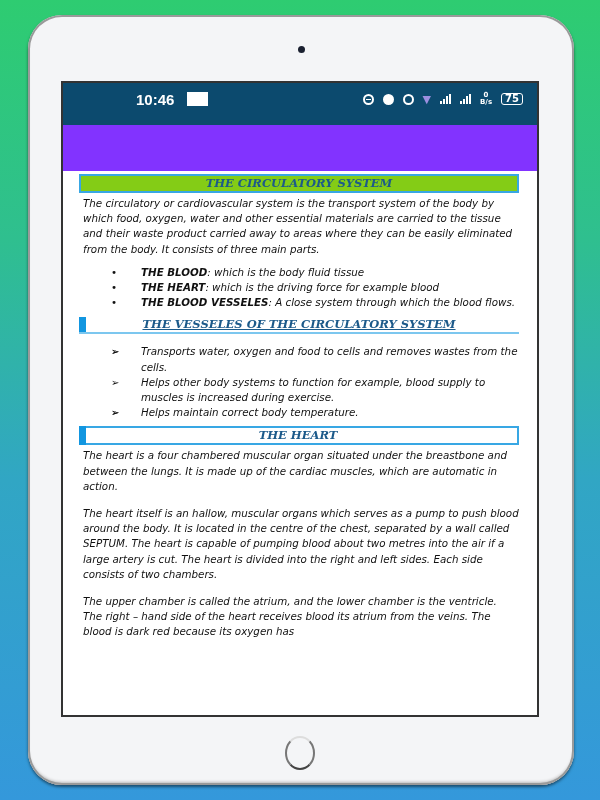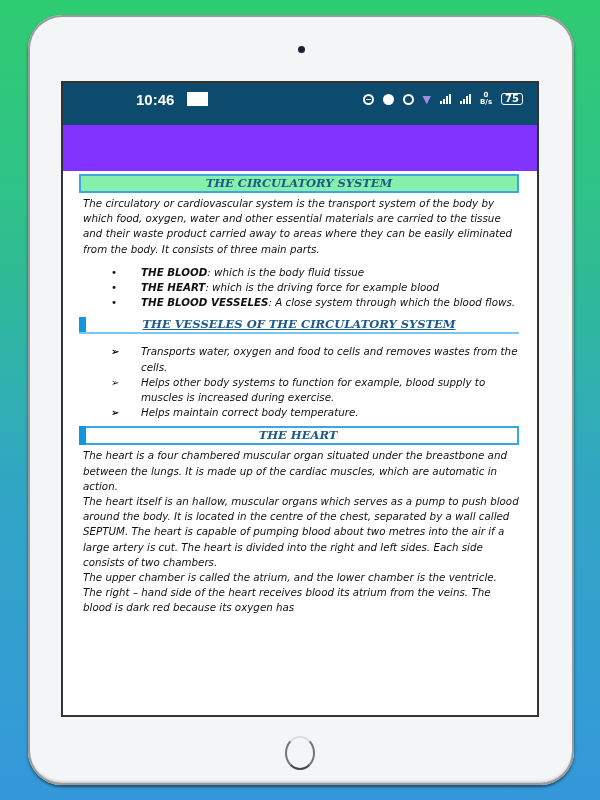--- a/index.html
+++ b/index.html
@@ -22,36 +22,36 @@
   .ic-dnd:after{content:"";position:absolute;left:1px;right:1px;top:3px;height:1.5px;background:#fff;}
   .ic-alarm{width:11px;height:11px;border-radius:50%;background:#fff;}
   .ic-hotspot{width:11px;height:11px;border:2px solid #fff;border-radius:50%;box-sizing:border-box;}
   .ic-wifi{color:#9c8fe0;font-size:11px;}
   .ic-signal{display:flex;align-items:flex-end;gap:1px;height:10px;}
   .ic-signal i{display:block;width:2px;background:#fff;}
   .ic-speed{font-size:7px;line-height:7px;text-align:center;font-weight:bold;}
   .ic-battery{border:1.5px solid #fff;border-radius:3px;font-size:10px;padding:0 3px;font-weight:bold;line-height:10px;}
   .appbar{height:46px;background:#8233ff;}
   .doc{padding:0 18px 0 20px;font-family:"DejaVu Sans",sans-serif;font-style:italic;font-size:10.3px;color:#111;line-height:15.2px;}
-  .h-box{margin:3px 0 3px -4px;height:15px;border:2px solid #38a7e4;background:#86efac;text-align:center;
+  .h-box{margin:3px 0 3px -4px;height:15px;border:2px solid #38a7e4;background:#84cc16;text-align:center;
     font-family:"DejaVu Serif",serif;font-weight:bold;font-style:italic;color:#1c5a8a;font-size:11.5px;line-height:15px;}
   .h-bar{margin:7px 0 4px -4px;height:15px;border-bottom:2px solid #7cc7ef;position:relative;text-align:center;
     font-family:"DejaVu Serif",serif;font-weight:bold;font-style:italic;color:#1c5a8a;font-size:11.5px;line-height:15px;}
   .h-bar .mark{position:absolute;left:0;top:0;width:7px;height:15px;background:#1296e0;}
   .h-bar .under{text-decoration:underline;}
   .h-heart{margin:6px 0 3px -4px;height:15px;border:2px solid #38a7e4;border-left:none;position:relative;text-align:center;
     font-family:"DejaVu Serif",serif;font-weight:bold;font-style:italic;color:#1c5a8a;font-size:11.5px;line-height:15px;}
   .h-heart .mark{position:absolute;left:0;top:-2px;width:7px;height:19px;background:#1296e0;}
   p{margin:0;}
   ul{margin:8px 0 0 0;padding:0;list-style:none;}
   li{position:relative;padding-left:58px;}
   li .bullet{position:absolute;left:28px;top:0;font-style:normal;}
   .arrows{margin-top:10px;}
   .arrows li .bullet{left:28px;font-size:10px;}
-  .para-gap{}
+  .para-gap{margin-top:12px;}
   b{font-style:italic;}
 </style>
 </head>
 <body>
 
 <div class="tablet"></div>
 <div class="camera"></div>
 <div class="home-btn"></div>
 
 <div class="screen">

